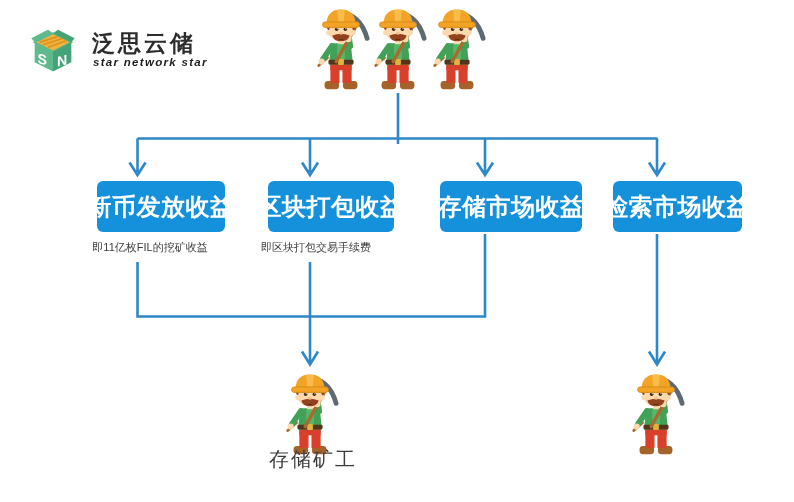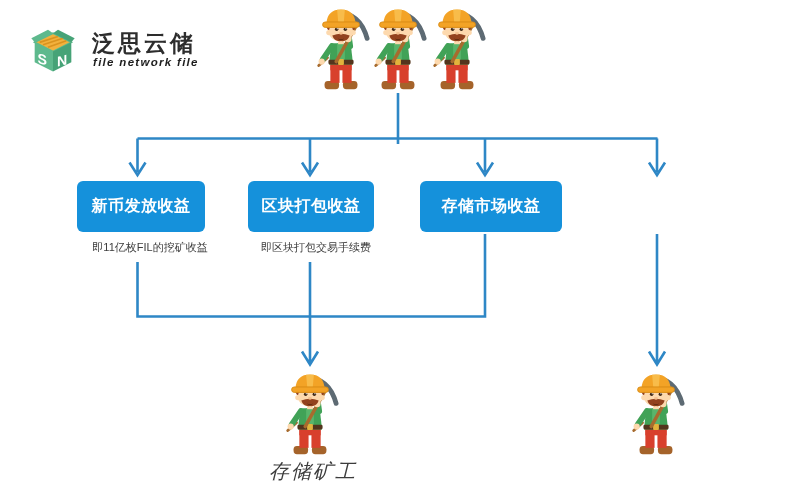--- a/index.html
+++ b/index.html
@@ -28,39 +28,38 @@
   
   .connectors{position:absolute;left:0;top:0;width:794px;height:502px;}
   .connector-path{
     stroke:var(--line-blue,#2e87c6);stroke-width:2.6;fill:none;
     stroke-linecap:butt;stroke-linejoin:miter;
   }
   
   .rev-box{
     position:absolute;top:181px;height:51px;border-radius:6px;
     background:var(--box-blue,#1591db);color:#fff;font-weight:bold;
-    font-size:16px;letter-spacing:0.5px;display:flex;align-items:center;
-    justify-content:center;white-space:nowrap;
+    font-size:24px;letter-spacing:0.5px;display:flex;align-items:center;
+    justify-content:center;white-space:nowrap;margin-left:20px;
   }
   .rev-box.b1{left:77px;width:128px;}
   .rev-box.b2{left:248px;width:126px;}
   .rev-box.b3{left:420px;width:142px;}
   .rev-box.b4{left:593px;width:129px;}
   .rev-note{
     position:absolute;top:240px;transform:translateX(-50%);
     font-size:11px;color:var(--text-dark,#3c3c3c);white-space:nowrap;
   }
   .rev-note.n1{left:150px;}
   .rev-note.n2{left:316px;}
   
   .miner-label{
-    position:absolute;top:458px;transform:translateX(-50%);
+    position:absolute;top:446px;transform:translateX(-50%);
     font-size:20px;letter-spacing:2px;color:var(--text-dark,#3c3c3c);
     white-space:nowrap;
-    font-style:italic;
   }
   .miner-label.l1{left:313px;}
   .miner-label.l2{left:658px;}
 </style>
 </head>
 <body>
 
 <div class="canvas">
 
   <svg width="0" height="0" style="position:absolute" aria-hidden="true">
@@ -128,21 +127,21 @@
       <polygon points="8,20 30,9 24,5 4,15" fill="#5eb98d"></polygon>
       <polygon points="52,20 30,9 36,5 56,15" fill="#46a377"></polygon>
 
       <polygon points="8,20 30,31 30,55 8,44" fill="#5eb98d"></polygon>
       <text x="17" y="42" font-size="17" font-weight="bold" fill="#ffffff" transform="skewY(14)" text-anchor="middle" font-family="Liberation Sans, sans-serif">S</text>
 
       <polygon points="52,20 30,31 30,55 52,44" fill="#46a377"></polygon>
       <text x="41" y="58" font-size="17" font-weight="bold" fill="#ffffff" transform="skewY(-14)" text-anchor="middle" font-family="Liberation Sans, sans-serif">N</text>
     </svg>
     <div class="logo-title">泛思云储</div>
-    <div class="logo-subtitle">file network file</div>
+    <div class="logo-subtitle">star network star</div>
   </div>
 
   <svg class="connectors" viewBox="0 0 794 502">
 
     <path class="connector-path" d="M398 93 L398 144"></path>
 
     <path class="connector-path" d="M137.5 138.5 L657.5 138.5"></path>
 
     <path class="connector-path" d="M137.5 138.5 L137.5 172 M129.5 162.5 L137.5 175 L145.5 162.5"></path>
     <path class="connector-path" d="M310 138.5 L310 172 M302 162.5 L310 175 L318 162.5"></path>
@@ -161,20 +160,21 @@
   <svg class="miner m-top2" viewBox="0 0 60 90">
       <use href="#miner-sym"></use>
     </svg>
   <svg class="miner m-top3" viewBox="0 0 60 90">
       <use href="#miner-sym"></use>
     </svg>
 
   <div class="rev-box b1">新币发放收益</div>
   <div class="rev-box b2">区块打包收益</div>
   <div class="rev-box b3">存储市场收益</div>
+  <div class="rev-box b4">检索市场收益</div>
 
   <div class="rev-note n1">即11亿枚FIL的挖矿收益</div>
   <div class="rev-note n2">即区块打包交易手续费</div>
 
   <svg class="miner m-storage" viewBox="0 0 60 90">
       <use href="#miner-sym"></use>
     </svg>
   <svg class="miner m-retrieval" viewBox="0 0 60 90">
       <use href="#miner-sym"></use>
     </svg>

